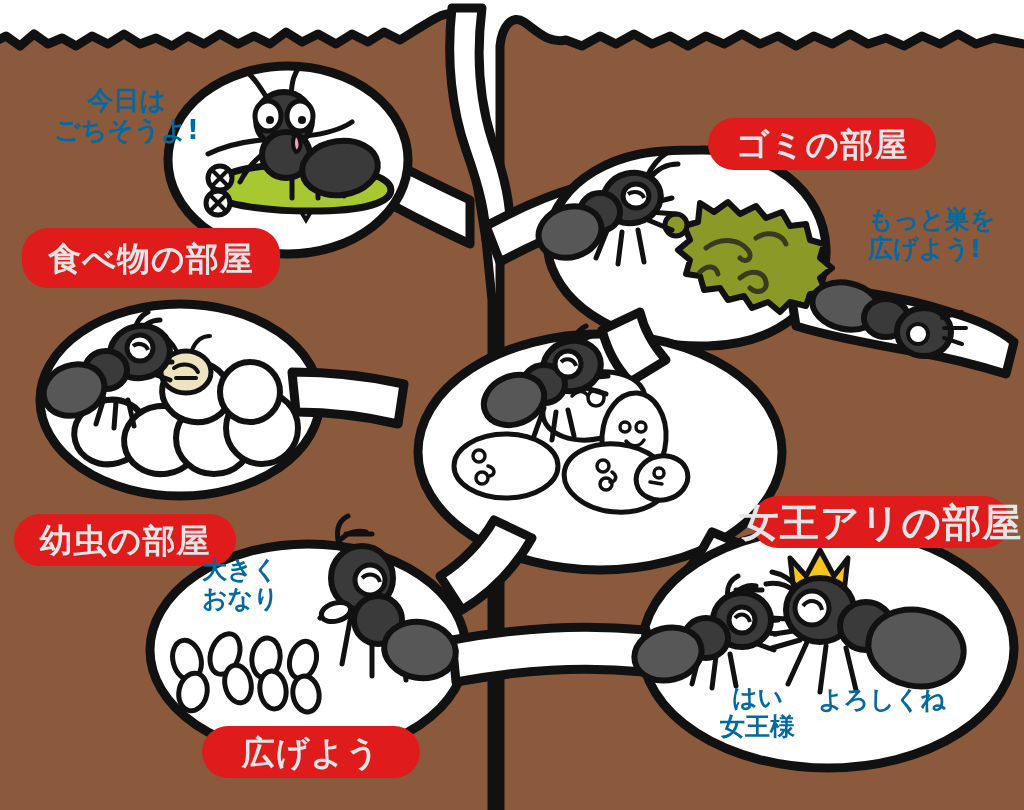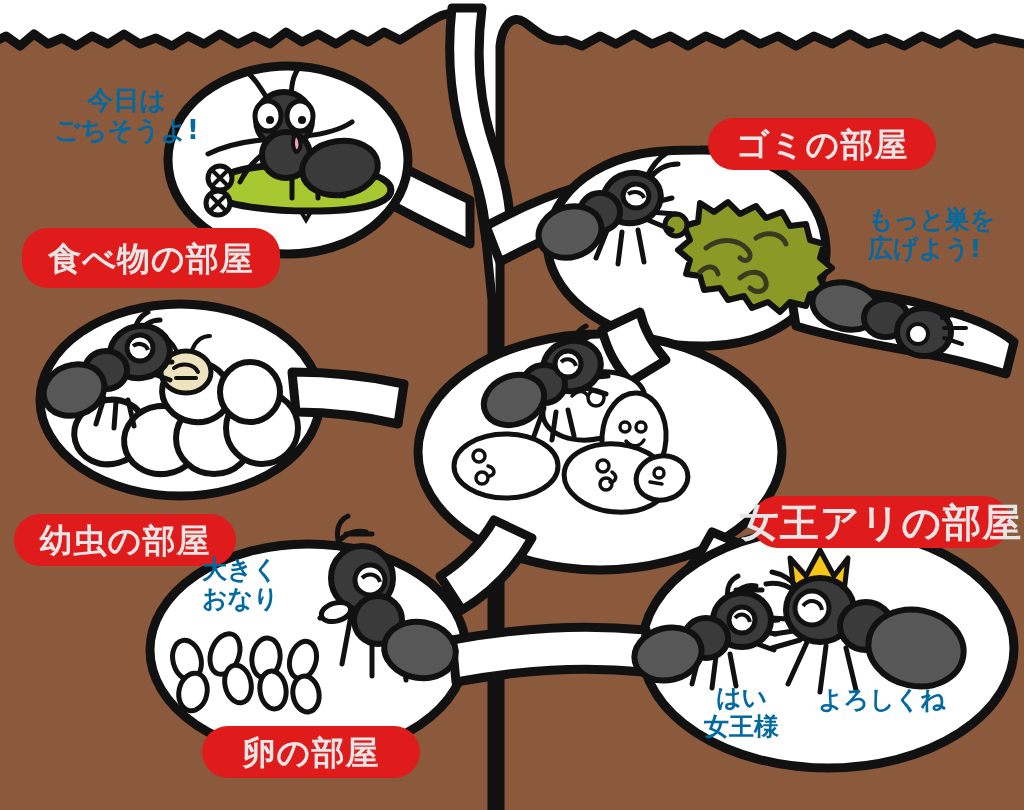--- a/index.html
+++ b/index.html
@@ -42,21 +42,21 @@
   
   #label-food   {left:22px; top:228px; width:258px; height:60px; font-size:33px;}
   #label-trash  {left:708px;top:118px; width:228px; height:52px; font-size:33px;}
   #label-larva  {left:14px; top:476px; width:222px; height:52px; font-size:33px;margin-top:38px;}
   #label-egg    {left:202px;top:726px; width:218px; height:52px; font-size:33px;}
   #label-queen  {left:752px;top:496px; width:258px; height:52px; font-size:39px;}
 
   #speech-feast  {left:54px; top:86px;  font-size:26px; text-align:center;}
   #speech-expand {left:868px;top:206px; font-size:25px; text-align:left;}
   #speech-bigger {left:202px;top:556px; font-size:25px; text-align:left;}
-  #speech-yes    {left:704px;top:684px; font-size:25px; text-align:center;}
+  #speech-yes    {left:720px;top:684px; font-size:25px; text-align:center;}
   #speech-regards{left:818px;top:686px; font-size:25px; text-align:right;}
 </style>
 </head>
 <body>
 
 <div id="stage">
 
   <svg id="art" viewBox="0 0 1024 810" xmlns="http://www.w3.org/2000/svg">
     <defs>
       
@@ -303,21 +303,21 @@
         <ellipse cx="916" cy="648" rx="48" ry="38" fill="#575757" stroke="#111111" stroke-width="6" transform="rotate(12 916 648)"></ellipse>
         <ellipse cx="812" cy="608" rx="17" ry="17" fill="#ffffff" stroke="#111111" stroke-width="5"></ellipse>
         <path fill="none" stroke="#111111" stroke-width="4" d="M 803,606 C 809,598 820,600 822,610"></path>
       </g>
     </g>
   </svg>
 
   <div class="label" id="label-food">食べ物の部屋</div>
   <div class="label" id="label-trash">ゴミの部屋</div>
   <div class="label" id="label-larva">幼虫の部屋</div>
-  <div class="label" id="label-egg">卵の部屋</div>
+  <div class="label" id="label-egg">広げよう</div>
   <div class="label" id="label-queen">女王アリの部屋</div>
 
   <div class="speech" id="speech-feast">今日は
 ごちそうよ!</div>
   <div class="speech" id="speech-expand">もっと巣を
 広げよう!</div>
   <div class="speech" id="speech-bigger">大きく
 おなり</div>
   <div class="speech" id="speech-yes">はい
 女王様</div>

